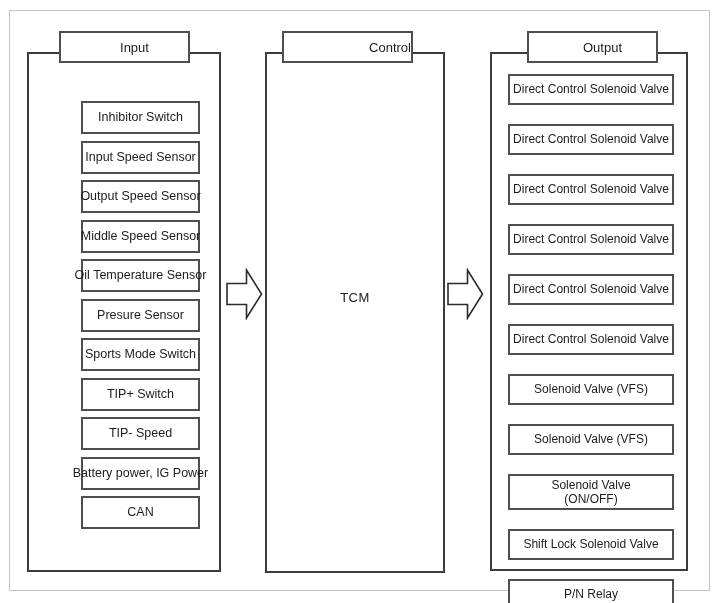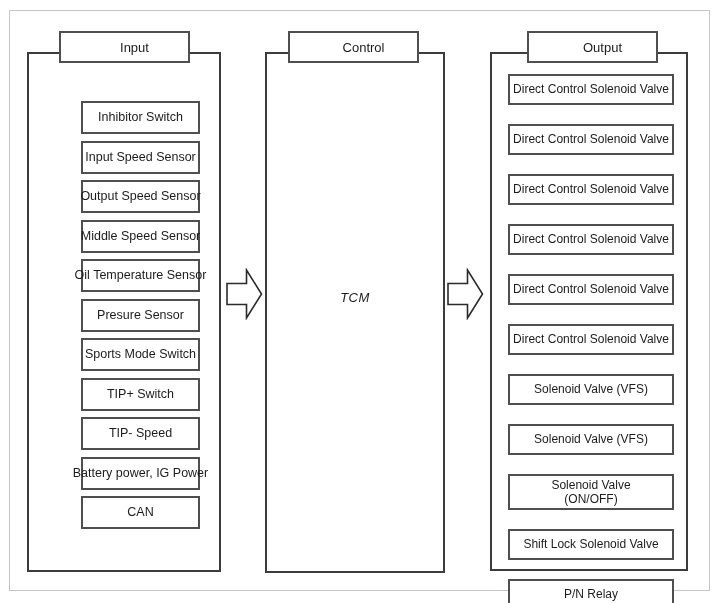--- a/index.html
+++ b/index.html
@@ -17,36 +17,36 @@
     box-sizing: border-box;
     border: 1px solid #c9c3c9;
   }
   .column {
     position: absolute;
     border: 2px solid #3c3c3c;
     background: #ffffff;
     box-sizing: border-box;
   }
   .col-input   { left: 27px;  top: 52px; width: 194px; height: 520px; }
-  .col-control { left: 265px; top: 52px; width: 180px; height: 521px; font-style: italic; }
+  .col-control { left: 265px; top: 52px; width: 180px; height: 521px; }
   .col-output  { left: 490px; top: 52px; width: 198px; height: 519px; }
 
   .header-box {
     position: absolute; top: 31px;
     width: 131px; height: 32px;
     border: 2px solid #4f4f4f;
     background: #ffffff;
     box-sizing: border-box;
     display: flex; align-items: center; justify-content: center;
     font-size: 13px;
     z-index: 5;
     padding-left: 20px;
   }
   .hdr-input   { left: 59px; }
-  .hdr-control { left: 288px; }
+  .hdr-control { left: 282px; justify-content: flex-end; }
   .hdr-output  { left: 527px; }
 
   .items {
     position: absolute;
     display: flex; flex-direction: column;
   }
   .col-input .items  { left: 19px; right: 19px; top: 47px; gap: 6.5px; padding-left: 33px; }
   .col-output .items { left: 16px; right: 12px; top: 20px; gap: 19px; }
 
   .box {

